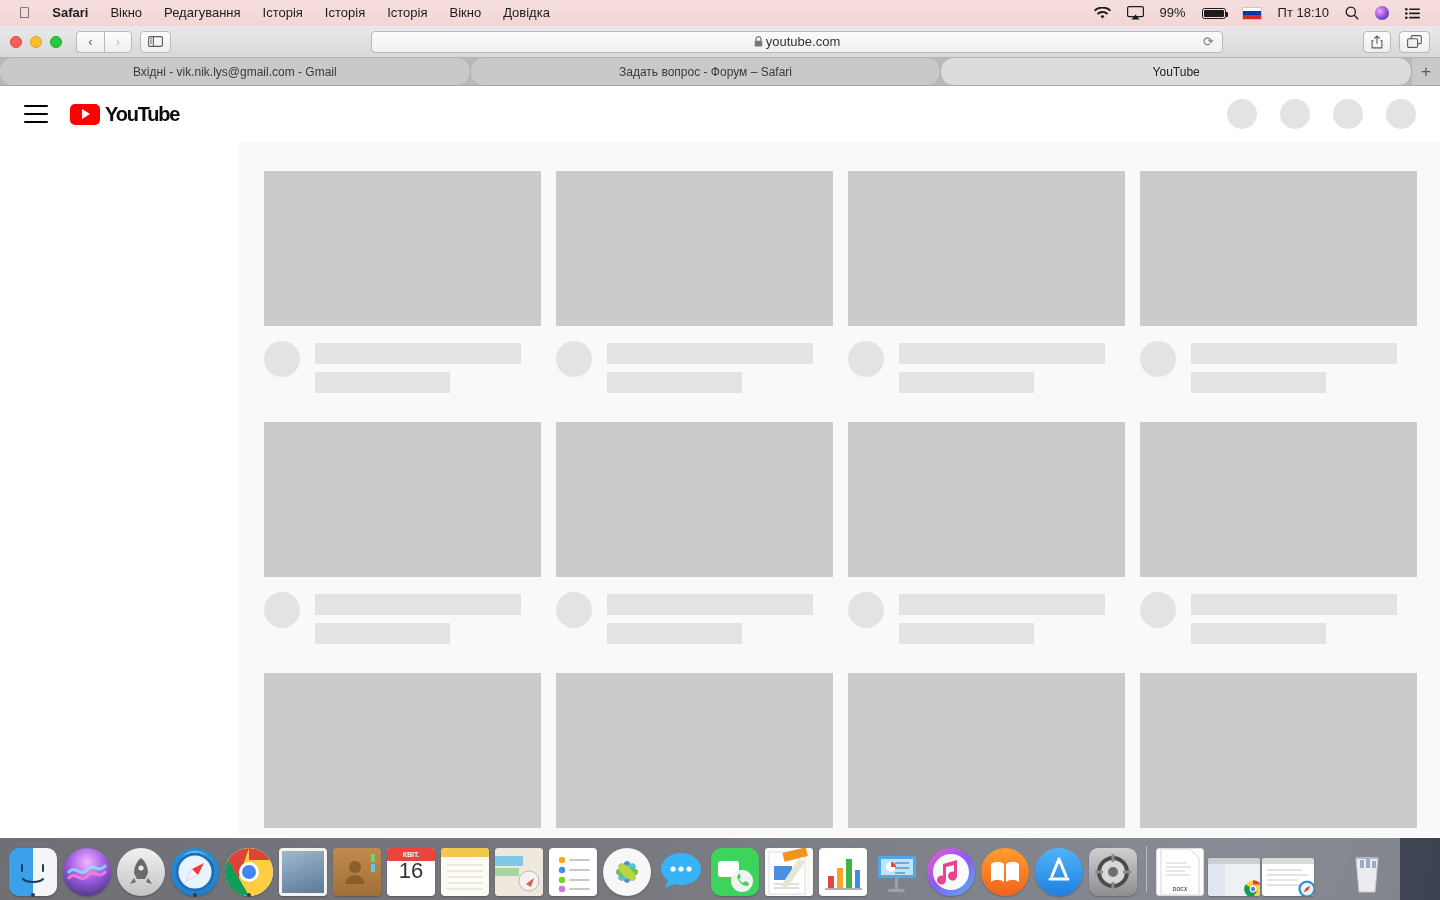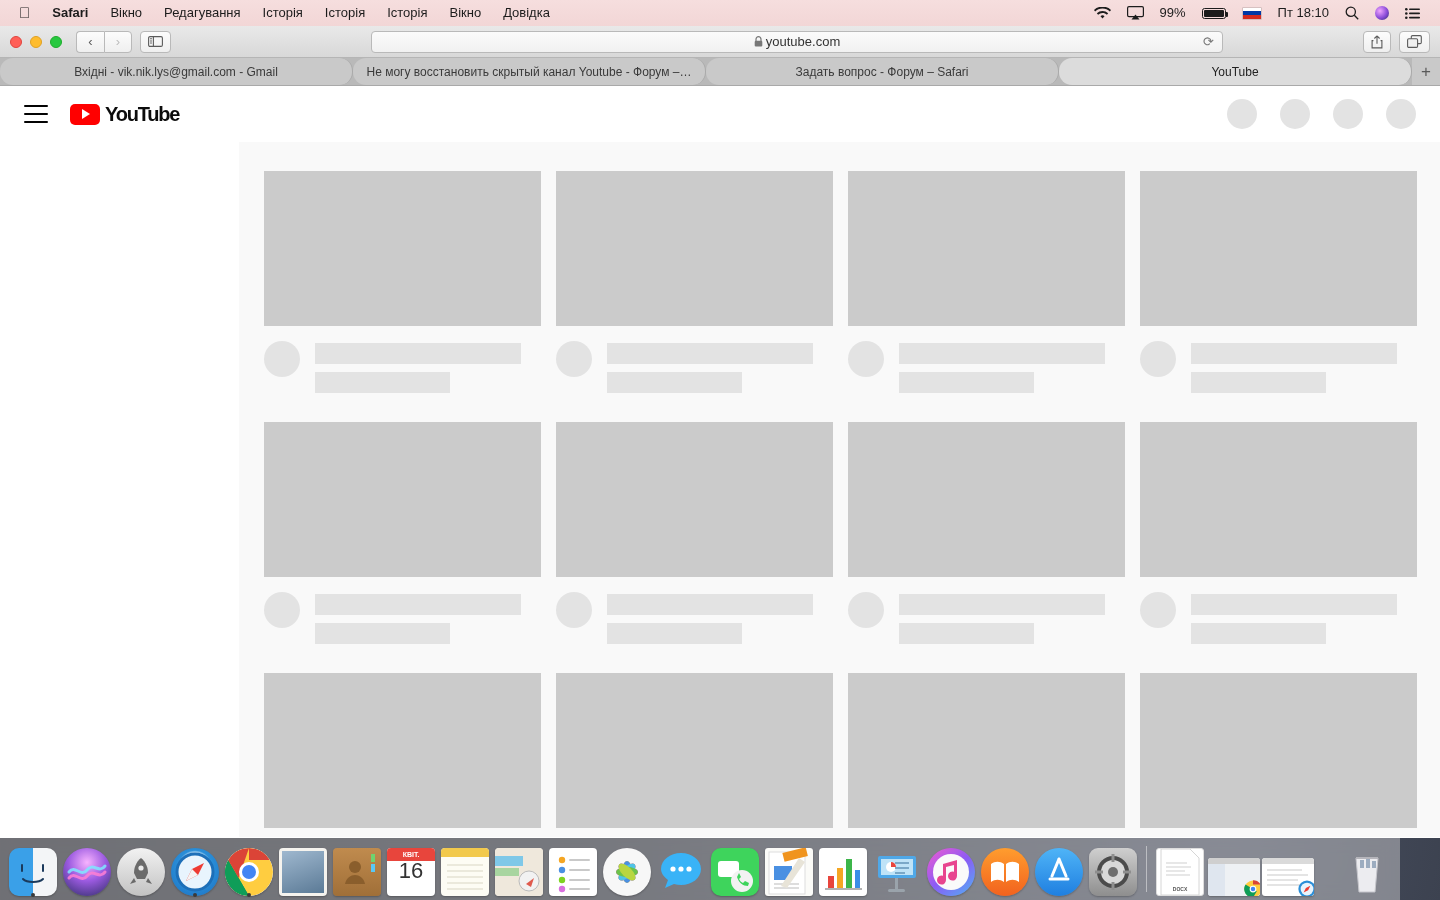--- a/index.html
+++ b/index.html
@@ -257,23 +257,20 @@
         <svg width="15" height="13" viewBox="0 0 15 13">
             <rect x="4.3" y="0.6" width="10" height="8" rx="1.2" fill="none" stroke="#5b5b5b" stroke-width="1.1"></rect>
             <rect x="0.6" y="3.8" width="10" height="8.6" rx="1.2" fill="#f0f0f0" stroke="#5b5b5b" stroke-width="1.1"></rect>
           </svg>
       </div>
     </div>
 
     <div class="tabbar">
       <div class="tab">
         <span>Вхідні - vik.nik.lys@gmail.com - Gmail</span>
-      </div>
-      <div class="tab">
-        <span>Не могу восстановить скрытый канал Youtube - Форум –…</span>
       </div>
       <div class="tab">
         <span>Задать вопрос - Форум – Safari</span>
       </div>
       <div class="tab active">
         <span>YouTube</span>
       </div>
       <div class="newtab">+</div>
     </div>
 

